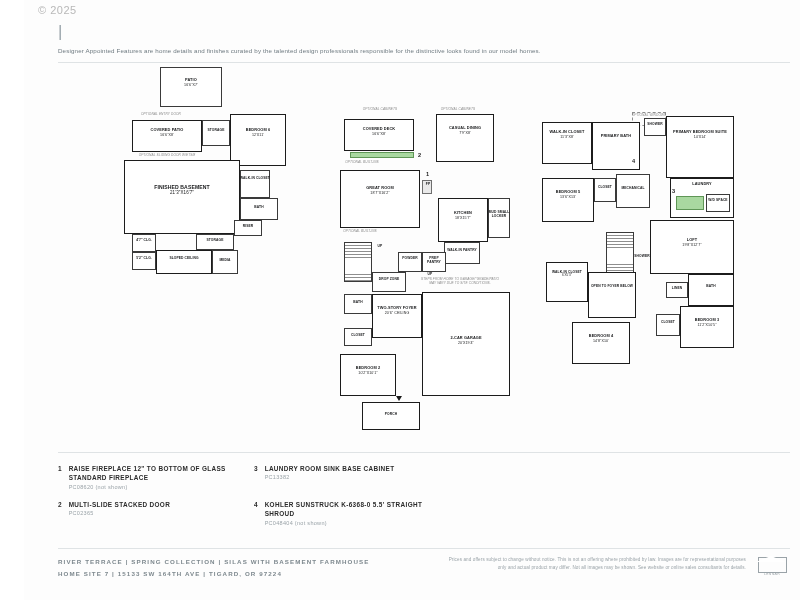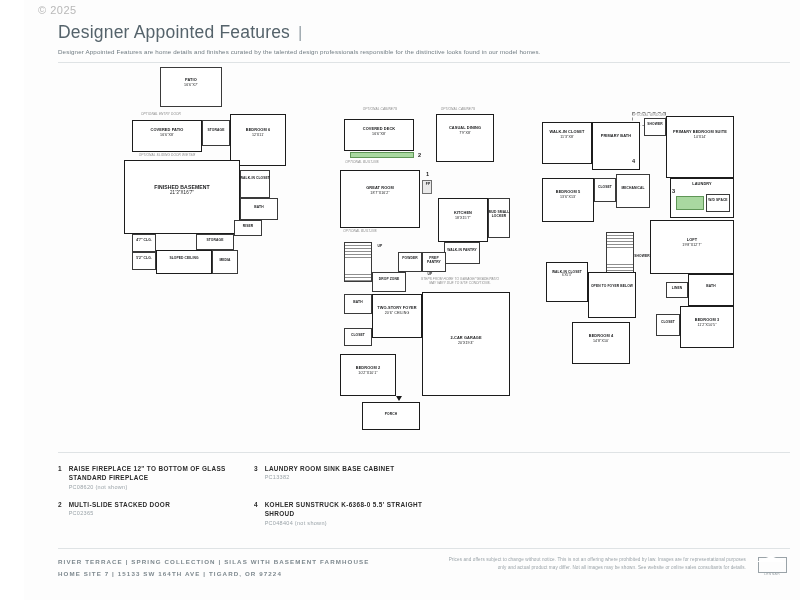--- a/index.html
+++ b/index.html
@@ -247,21 +247,20 @@
 </style>
 </head>
 <body>
 
 <div class="page">
 
   <div class="watermark">© 2025</div>
 
   <div class="header">
     <div class="title-row">
-      <span class="title-main">Designer Appointed Features</span>
       <span class="title-div">|</span>
     </div>
     <div class="subtitle">Designer Appointed Features are home details and finishes curated by the talented design professionals responsible for the distinctive looks found in our model homes.</div>
   </div>
   <div class="hr-top"></div>
 
   <div class="plan">
 
     <div class="unit" style="left:60px;top:0px;width:200px;height:250px;">
 

